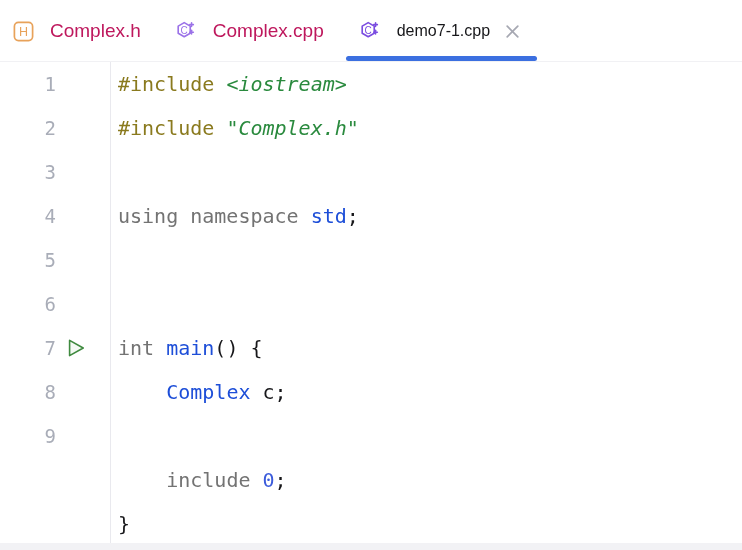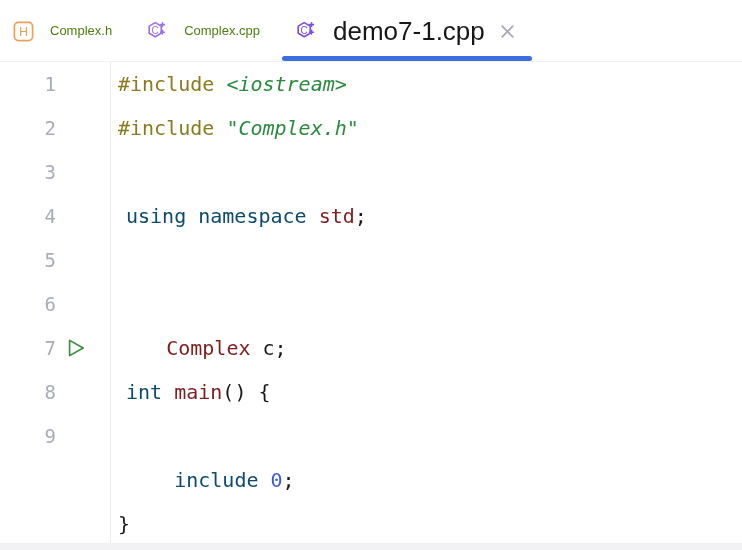--- a/index.html
+++ b/index.html
@@ -43,28 +43,28 @@
   }
   .tab .tab-icon {
     width: 21px;
     height: 21px;
     flex: 0 0 21px;
     margin-right: 16px;
     display: block;
   }
   .tab .tab-label {
     font-family: "Liberation Sans", sans-serif;
-    font-size: 13px;
+    font-size: 19px;
     line-height: 22px;
-    color: #4d7c0f;
+    color: #be185d;
     white-space: nowrap;
   }
   .tab.active .tab-label {
     color: #17171a;
-    font-size: 26px;
+    font-size: 16px;
   }
   .tab .tab-close {
     margin-left: 14px;
     width: 17px;
     height: 17px;
     flex: 0 0 17px;
     display: block;
     cursor: pointer;
   }
   .tab .tab-underline {
@@ -134,22 +134,22 @@
     font-size: 20px;
     line-height: 44px;
     white-space: pre;
     color: #1b1b1f;
   }
   .cline span { white-space: pre; }
 
   
   .t-pp      { color: #8a7a1e; }     
   .t-str     { color: #2a8a3e; font-style: italic; }     
-  .t-kw      { color: #0c4a6e; margin-left: 8px; }     
-  .t-type    { color: #7f1d1d; }     
+  .t-kw      { color: #737373; }     
+  .t-type    { color: #1d4ed8; }     
   .t-plain   { color: #17171a; }     
   .t-num     { color: #3b5bdb; }     
 
   
   #bottom-strip {
     position: absolute;
     left: 0;
     right: 0;
     bottom: 0;
     height: 7px;
@@ -239,22 +239,22 @@
           <span>9</span>
         </div>
       </div>
     <div id="codearea">
         <div class="cline"><span class="t-pp">#include</span><span class="t-plain"> </span><span class="t-str">&lt;iostream&gt;</span></div>
         <div class="cline"><span class="t-pp">#include</span><span class="t-plain"> </span><span class="t-str">"Complex.h"</span></div>
         <div class="cline">&nbsp;</div>
         <div class="cline"><span class="t-kw">using namespace</span><span class="t-plain"> </span><span class="t-type">std</span><span class="t-plain">;</span></div>
         <div class="cline">&nbsp;</div>
         <div class="cline">&nbsp;</div>
+        <div class="cline"><span class="t-kw">int</span><span class="t-plain"> </span><span class="t-type">main</span><span class="t-plain">() {</span></div>
         <div class="cline"><span class="t-plain">    </span><span class="t-type">Complex</span><span class="t-plain"> c;</span></div>
-        <div class="cline"><span class="t-kw">int</span><span class="t-plain"> </span><span class="t-type">main</span><span class="t-plain">() {</span></div>
         <div class="cline">&nbsp;</div>
         <div class="cline"><span class="t-plain">    </span><span class="t-kw">include</span><span class="t-plain"> </span><span class="t-num">0</span><span class="t-plain">;</span></div>
         <div class="cline"><span class="t-plain">}</span></div>
       </div>
   </div>
 
   <div id="bottom-strip"></div>
 </div>
 
 </body></html>

